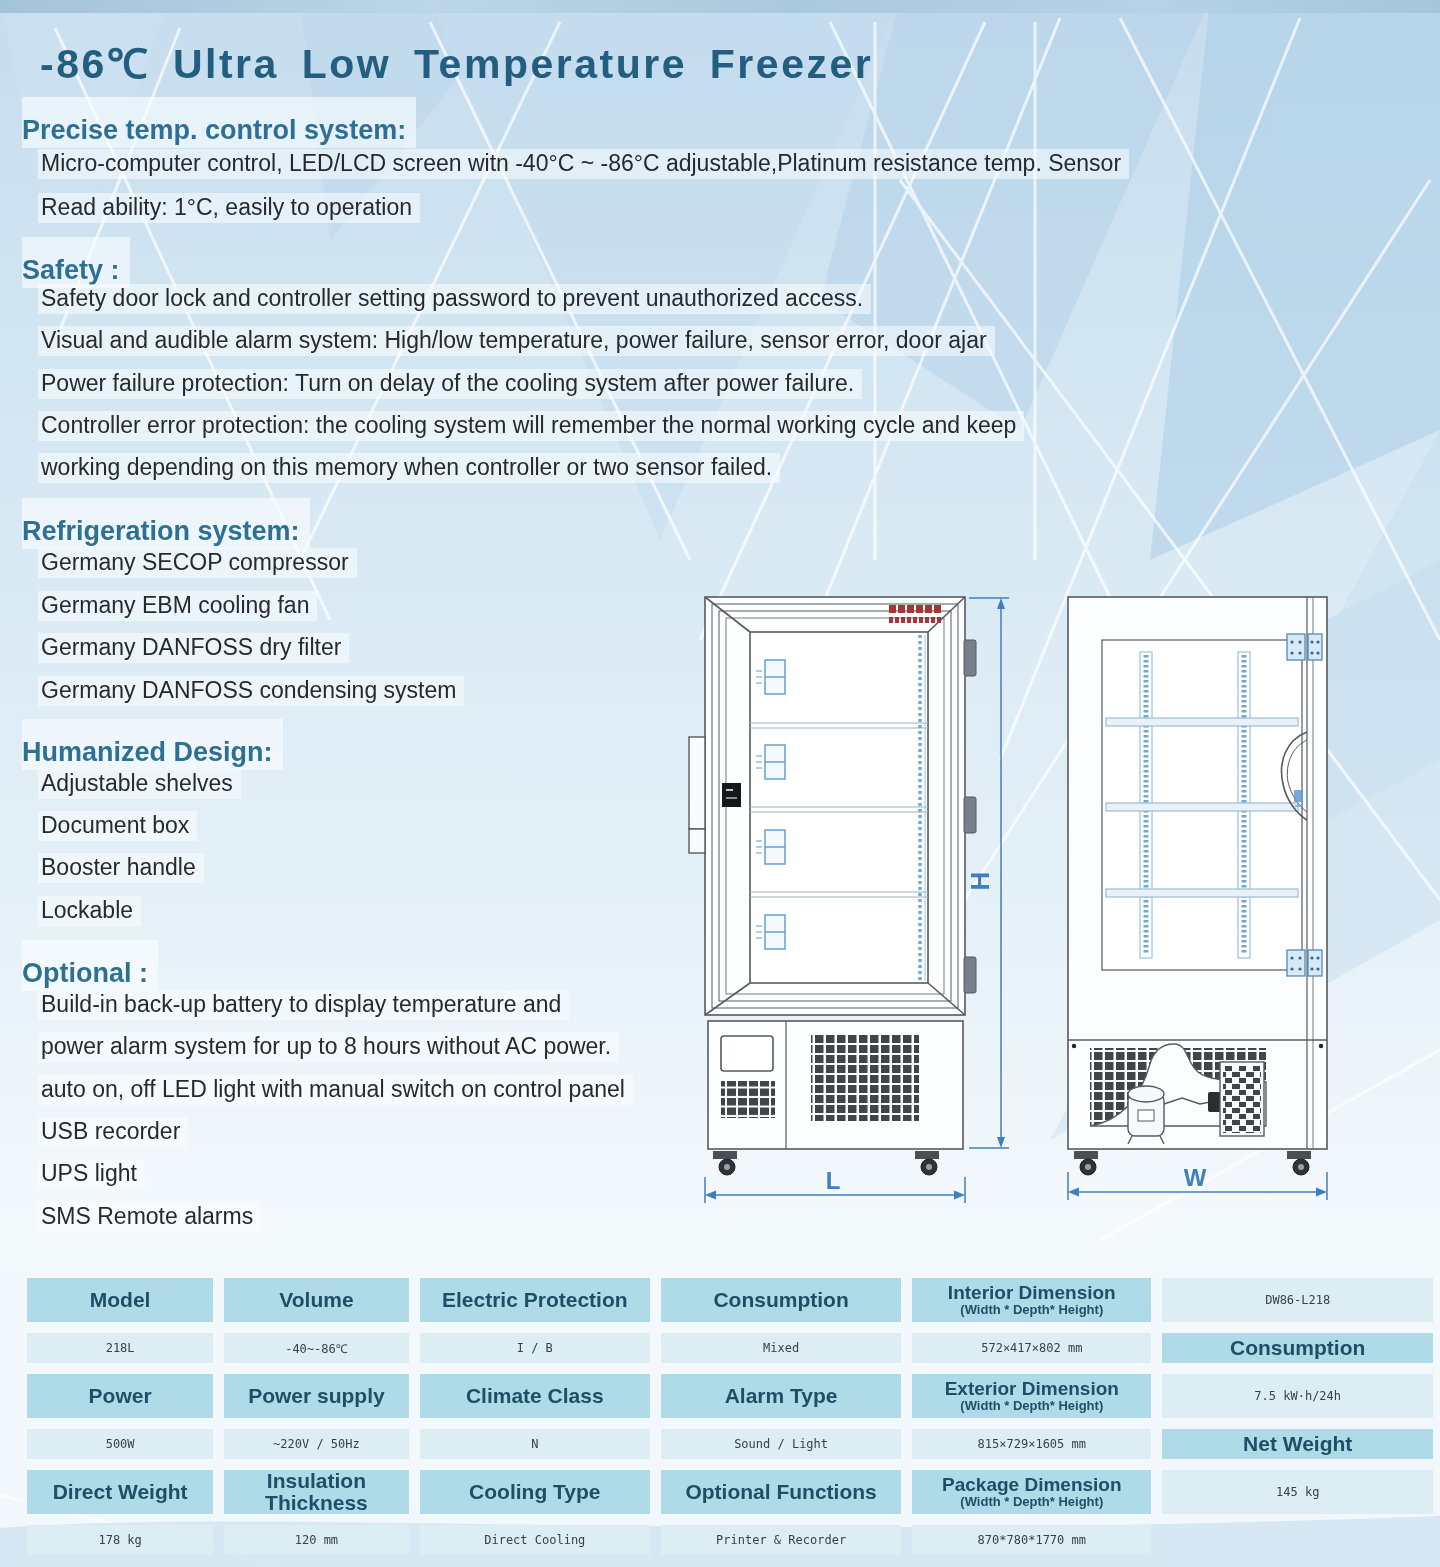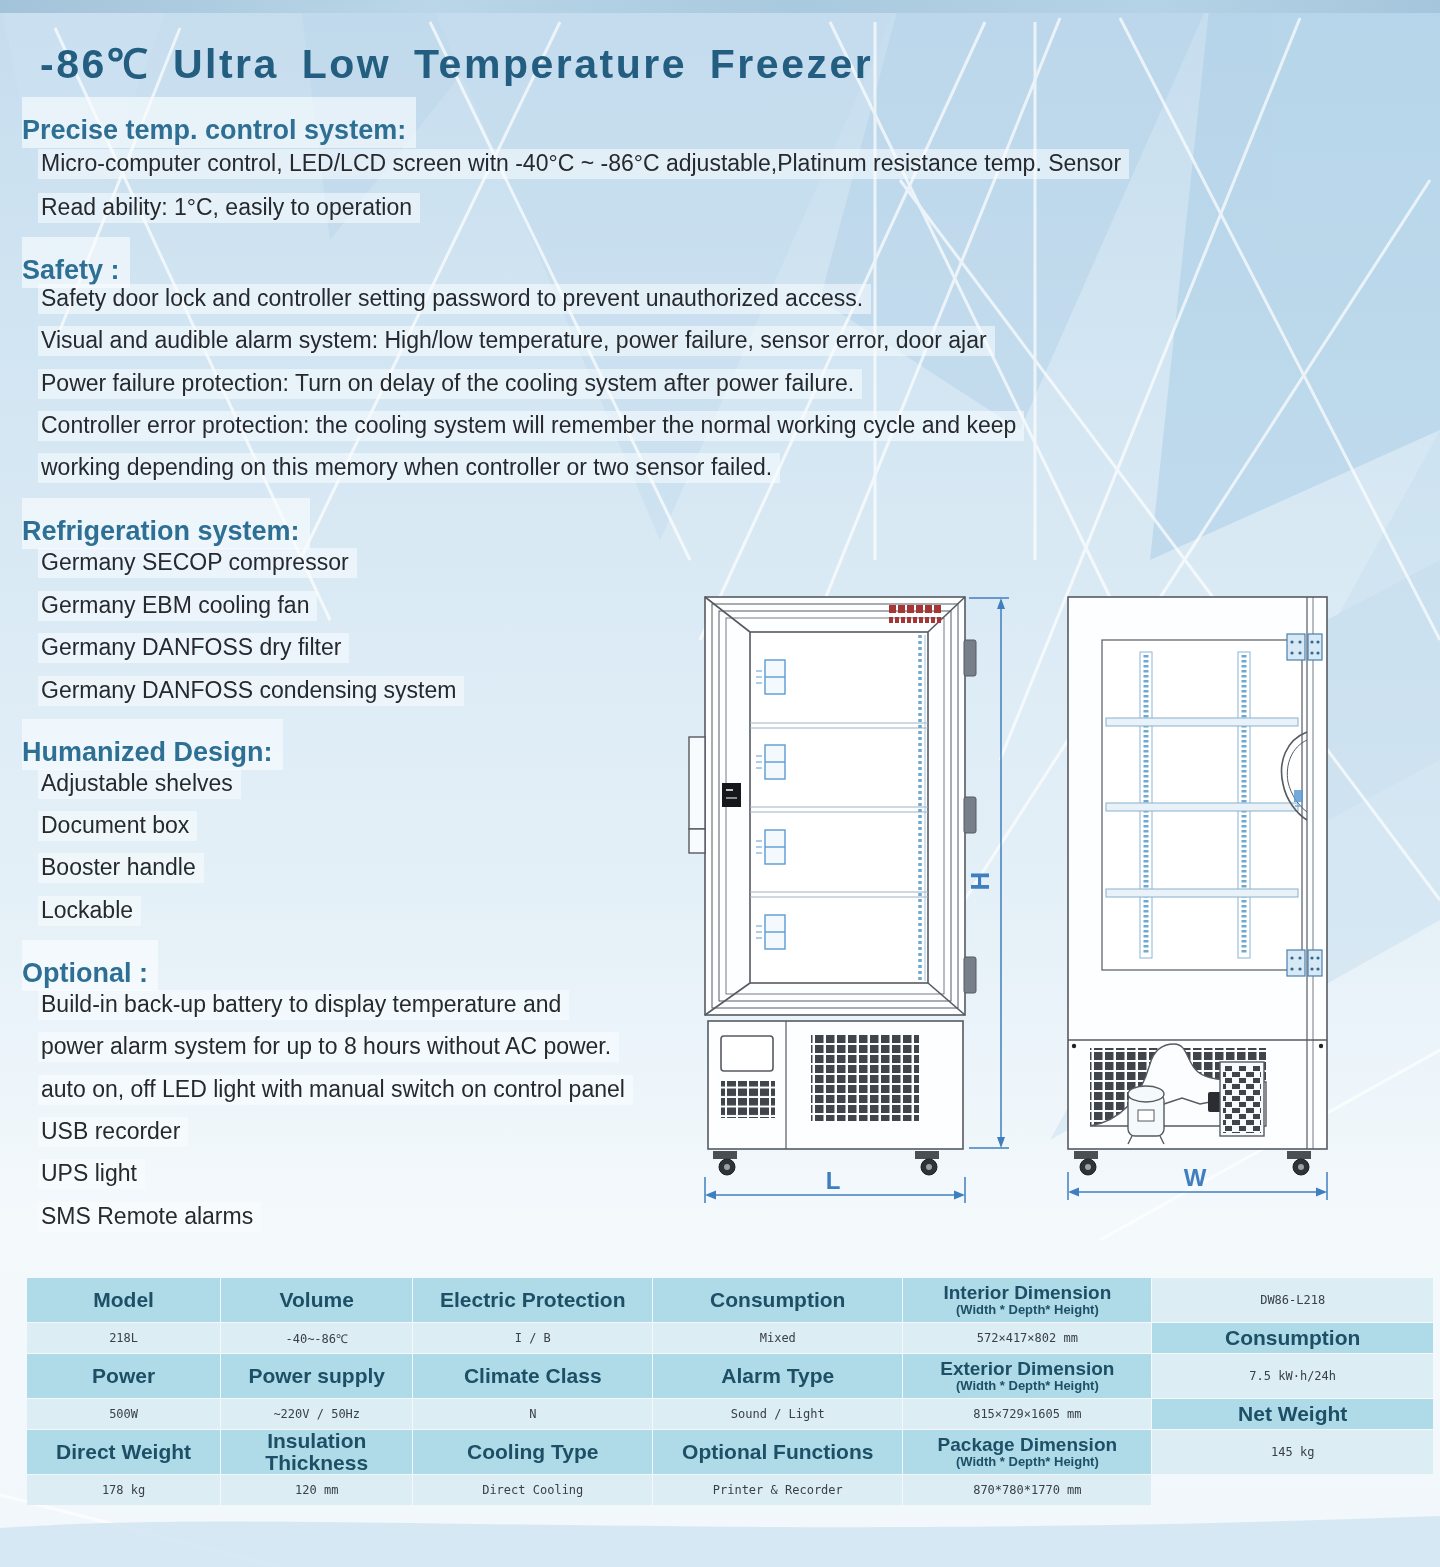--- a/index.html
+++ b/index.html
@@ -29,21 +29,21 @@
     font-size:23px;color:#26292d;
     background:rgba(250,253,255,0.55);padding:1px 8px 2px 3px;
     white-space:nowrap;
   }
   .diag{position:absolute;}
   .spec-table{
     position:absolute;left:27px;top:1278px;width:1406px;
     display:grid;
     grid-template-columns:190fr 188fr 235fr 245fr 244fr 276fr;
     grid-template-rows:44px 30px 44px 30px 44px 30px;
-    gap:1px;
+    gap:11px;
   }
   .hc{
     background:#aedbe7;color:#1d4f66;
     font-weight:bold;font-size:21px;
     display:flex;align-items:center;justify-content:center;
     text-align:center;line-height:1.05;
   }
   .hc.dim{flex-direction:column;font-size:19px;}
   .hc .sub{font-size:13px;margin-top:0;}
   .vc{

